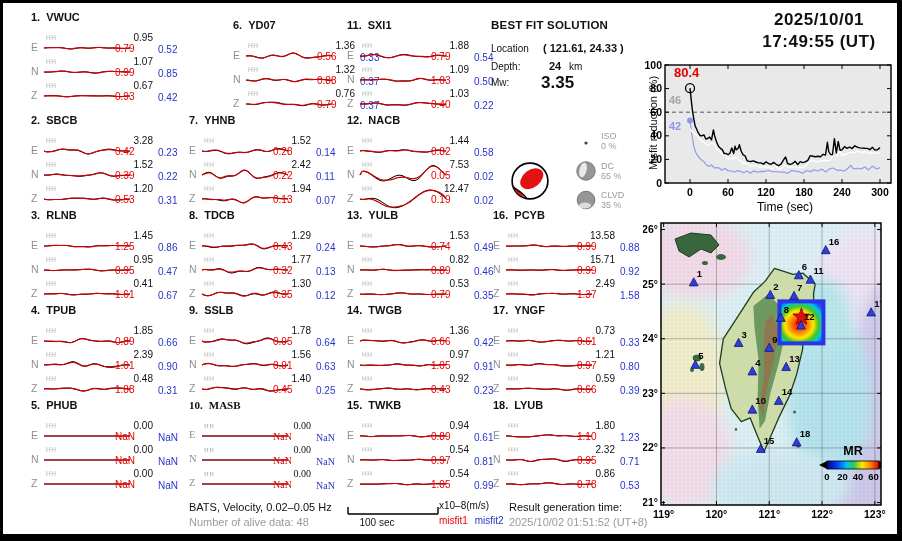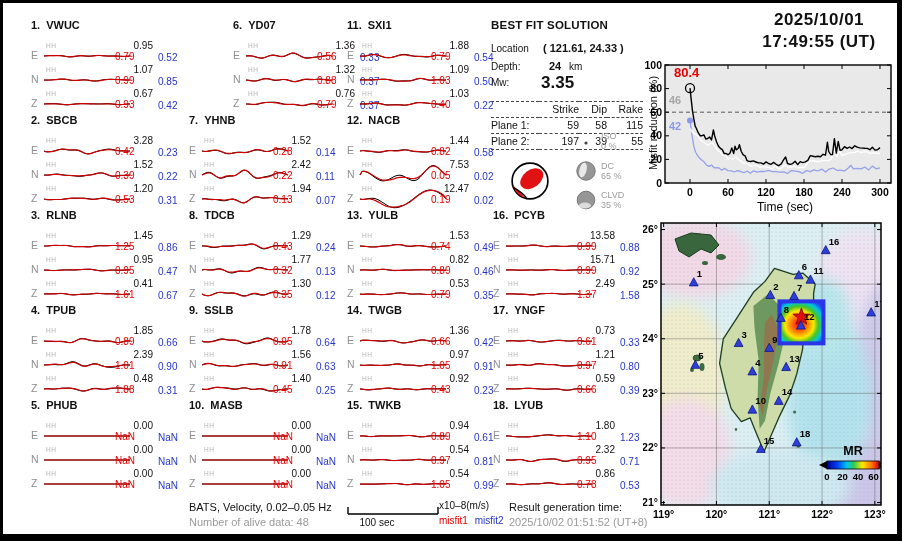--- a/index.html
+++ b/index.html
@@ -47,21 +47,21 @@
   #mflegend{position:absolute;left:436px;top:512px;font-size:10px;}
   #mflegend .m1{color:#e80000;}
   #mflegend .m2{color:#2635cc;margin-left:4px;}
 </style>
 </head>
 <body>
 
 <div id="fig">
 
   <div id="stations-root">
-      <div class="st" style="left: 24px; top: 16px;">
+      <div class="st" style="left: 24px; top: 8px;">
         <div class="st-h"><span class="st-num">1.</span><span class="st-code">VWUC</span></div>
         <div class="wrow" style="top: 24px;">
           <span class="comp">E</span>
           <span class="band">HH</span>
           <svg class="tr" width="88" height="26">
             <polyline points="0,13.0 2,12.8 4,12.7 6,12.6 8,12.6 10,12.6 12,12.5 14,12.5 16,12.6 18,12.7 20,13.1 22,13.4 24,13.8 26,13.9 28,13.9 30,13.7 32,13.3 34,13.0 36,12.8 38,12.8 40,12.9 42,13.1 44,13.2 46,13.2 48,13.0 50,12.7 52,12.5 54,12.4 56,12.4 58,12.6 60,12.8 62,12.9 64,13.0 66,13.0 68,12.9 70,12.9 72,13.0 74,13.1 76,13.3 78,13.4 80,13.5 82,13.4 84,13.3 86,13.0 " fill="none" stroke="#000" stroke-width="1"></polyline>
             <polyline points="0,13.0 2,12.8 4,12.7 6,12.7 8,12.7 10,12.7 12,12.7 14,12.7 16,12.7 18,12.9 20,13.2 22,13.5 24,13.7 26,13.8 28,13.7 30,13.4 32,13.1 34,12.8 36,12.7 38,12.7 40,12.8 42,13.0 44,13.1 46,13.1 48,13.0 50,12.8 52,12.6 54,12.5 56,12.5 58,12.6 60,12.8 62,13.0 64,13.1 66,13.1 68,13.1 70,13.1 72,13.1 74,13.2 76,13.3 78,13.4 80,13.4 82,13.4 84,13.2 86,13.0 " fill="none" stroke="#cf0000" stroke-width="1.2"></polyline>
           </svg>
           <span class="v-obs">0.95</span>
           <span class="v-m1">0.79</span>
@@ -371,21 +371,21 @@
           <span class="band">HH</span>
           <svg class="tr" width="88" height="26">
             <polyline points="0,13.0 2,13.4 4,13.5 6,13.3 8,12.8 10,12.2 12,11.7 14,11.4 16,11.3 18,11.4 20,11.5 22,11.6 24,11.8 26,12.0 28,12.3 30,12.7 32,12.9 34,13.0 36,12.8 38,12.4 40,12.0 42,11.8 44,12.0 46,12.4 48,13.0 50,13.3 52,13.4 54,13.2 56,13.0 58,12.9 60,13.1 62,13.6 64,14.3 66,14.8 68,15.1 70,15.0 72,14.8 74,14.4 76,14.0 78,13.7 80,13.4 82,13.2 84,13.0 86,13.0 " fill="none" stroke="#000" stroke-width="1"></polyline>
             <polyline points="0,13.0 2,13.3 4,13.3 6,13.1 8,12.6 10,12.1 12,11.7 14,11.4 16,11.4 18,11.6 20,11.7 22,11.9 24,12.1 26,12.4 28,12.7 30,13.1 32,13.3 34,13.3 36,13.0 38,12.5 40,12.0 42,11.9 44,12.0 46,12.5 48,13.0 50,13.4 52,13.4 54,13.1 56,12.7 58,12.5 60,12.6 62,13.1 64,13.8 66,14.5 68,14.9 70,14.9 72,14.7 74,14.3 76,14.0 78,13.7 80,13.5 82,13.3 84,13.1 86,13.0 " fill="none" stroke="#cf0000" stroke-width="1.2"></polyline>
           </svg>
           <span class="v-obs">1.40</span>
           <span class="v-m1">0.45</span>
           <span class="v-m2">0.25</span>
         </div>
       </div>
-      <div class="st" style="left: 182px; top: 396px;">
+      <div class="st" style="left: 182px; top: 396px; font-family: Liberation Serif, serif;">
         <div class="st-h"><span class="st-num">10.</span><span class="st-code">MASB</span></div>
         <div class="wrow" style="top: 24px;">
           <span class="comp">E</span>
           <span class="band">HH</span>
           <svg class="tr" width="88" height="26">
             <polyline points="0,13.0 2,13.0 4,13.0 6,13.0 8,13.0 10,13.0 12,13.0 14,13.0 16,13.0 18,13.0 20,13.0 22,13.0 24,13.0 26,13.0 28,13.0 30,13.0 32,13.0 34,13.0 36,13.0 38,13.0 40,13.0 42,13.0 44,13.0 46,13.0 48,13.0 50,13.0 52,13.0 54,13.0 56,13.0 58,13.0 60,13.0 62,13.0 64,13.0 66,13.0 68,13.0 70,13.0 72,13.0 74,13.0 76,13.0 78,13.0 80,13.0 82,13.0 84,13.0 86,13.0 " fill="none" stroke="#000" stroke-width="1"></polyline>
             <polyline points="0,13.0 2,13.0 4,13.0 6,13.0 8,13.0 10,13.0 12,13.0 14,13.0 16,13.0 18,13.0 20,13.0 22,13.0 24,13.0 26,13.0 28,13.0 30,13.0 32,13.0 34,13.0 36,13.0 38,13.0 40,13.0 42,13.0 44,13.0 46,13.0 48,13.0 50,13.0 52,13.0 54,13.0 56,13.0 58,13.0 60,13.0 62,13.0 64,13.0 66,13.0 68,13.0 70,13.0 72,13.0 74,13.0 76,13.0 78,13.0 80,13.0 82,13.0 84,13.0 86,13.0 " fill="none" stroke="#cf0000" stroke-width="1.2"></polyline>
           </svg>
           <span class="v-obs">0.00</span>
           <span class="v-m1">NaN</span>
@@ -712,44 +712,20 @@
     </div>
     <div class="srow" style="top:44px;">
       <span>Depth:</span>
       <span class="val" style="position:absolute;left:58px;top:-1px;">24</span>
       <span style="position:absolute;left:78px;">km</span>
     </div>
     <div class="srow" style="top:60px;">
       <span>Mw:</span>
       <span class="val" style="position:absolute;left:50px;top:-4px;font-size:17px;">3.35</span>
     </div>
-    <table id="planes">
-      <thead>
-          <tr>
-        <th class="c1"></th>
-        <th class="c2">Strike</th>
-        <th class="c3">Dip</th>
-        <th class="c4">Rake</th>
-      </tr>
-        </thead>
-      <tbody>
-        <tr>
-          <td class="c1">Plane 1:</td>
-          <td class="c2">59</td>
-          <td class="c3">58</td>
-          <td class="c4">115</td>
-        </tr>
-        <tr>
-          <td class="c1">Plane 2:</td>
-          <td class="c2">197</td>
-          <td class="c3">39</td>
-          <td class="c4">55</td>
-        </tr>
-      </tbody>
-    </table>
 
     <svg width="40" height="40" viewBox="-17 -17 34 34" style="position:absolute;left:21px;top:144px;">
       <defs>
           <clipPath id="bbclip">
             <circle r="15"></circle>
           </clipPath>
         </defs>
       <circle r="15.2" fill="#fff" stroke="#000" stroke-width="1.4"></circle>
       <g clip-path="url(#bbclip)">
         <ellipse cx="1.5" cy="-2" rx="11" ry="7.4" transform="rotate(-38 1.5 -2)" fill="#e01212"></ellipse>

